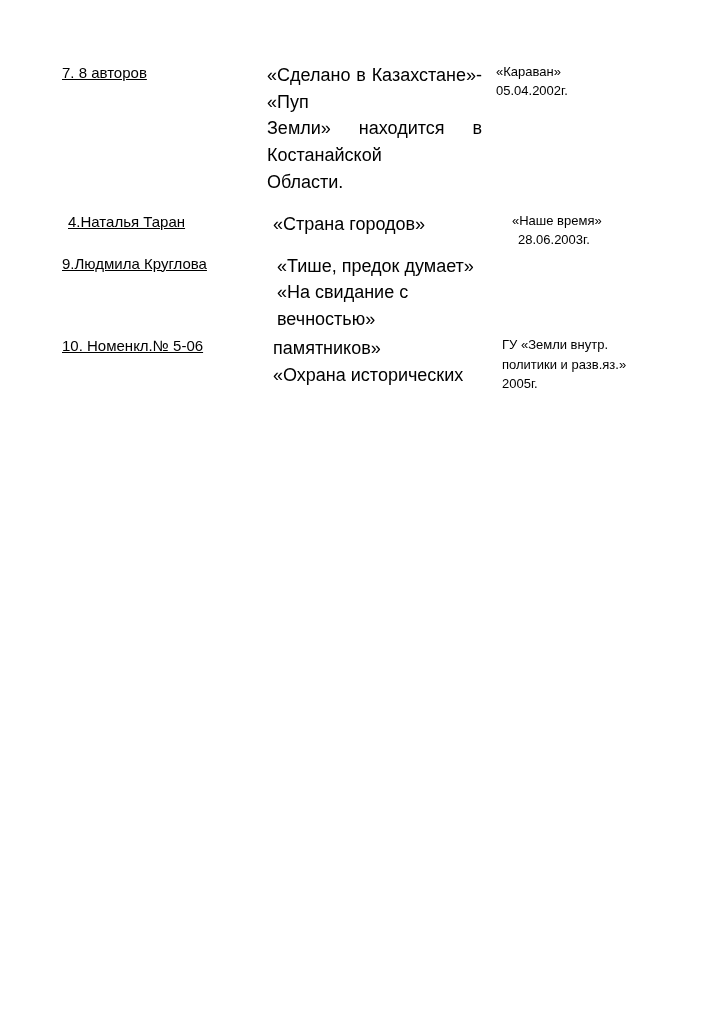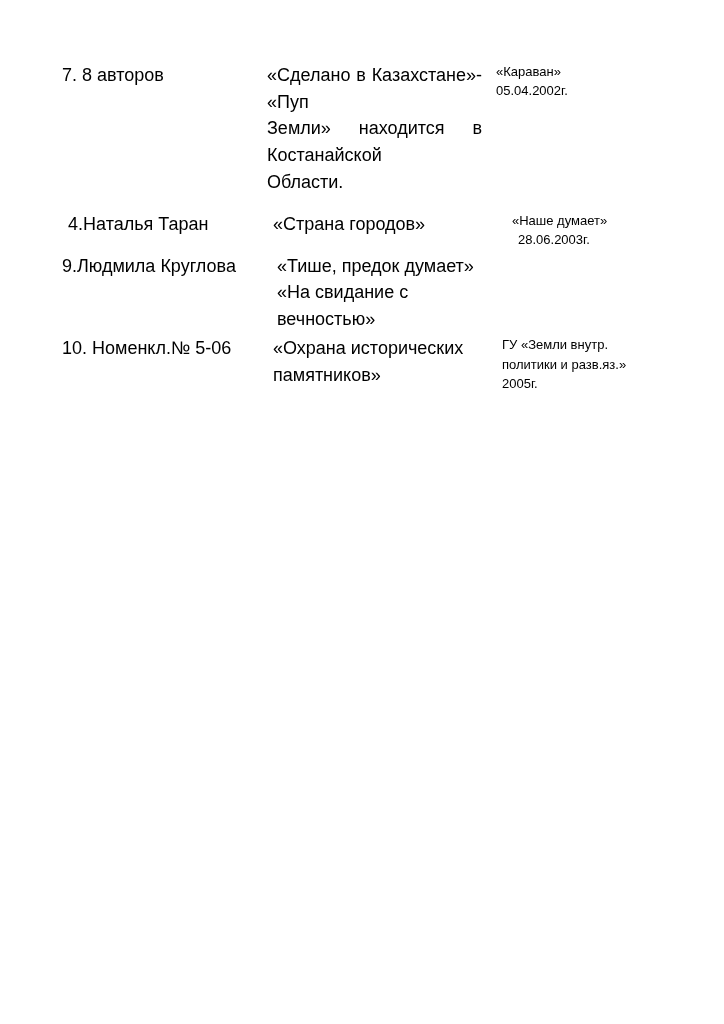--- a/index.html
+++ b/index.html
@@ -30,22 +30,23 @@
     width: 600px;
   }
   .row {
     display: flex;
     width: 100%;
     align-items: flex-start;
   }
   .col-author {
     width: 205px;
     flex: 0 0 205px;
-    font-size: 18px;
+    font-size: 15px;
     line-height: 1.48;
+    text-decoration: underline;
   }
   .col-title {
     width: 215px;
     flex: 0 0 215px;
     font-size: 18px;
     line-height: 1.48;
   }
   .col-source {
     width: 180px;
     flex: 0 0 180px;
@@ -98,42 +99,42 @@
     </div>
 
     <div class="row-gap"></div>
 
     <div class="row">
       <div class="col-author indent-1">4.Наталья Таран</div>
       <div class="col-title">
         <span class="line">«Страна городов»</span>
       </div>
       <div class="col-source" style="padding-left:24px;">
-        <span class="line">«Наше думает»</span>
+        <span class="line">«Наше время»</span>
         <span class="line" style="padding-left:6px;">28.06.2003г.</span>
       </div>
     </div>
 
     <div class="small-gap"></div>
 
     <div class="row">
       <div class="col-author">9.Людмила Круглова</div>
       <div class="col-title indent-2">
         <span class="line">«Тише, предок думает»</span>
         <span class="line">«На свидание с вечностью»</span>
       </div>
     </div>
 
     <div class="small-gap"></div>
 
     <div class="row">
       <div class="col-author">10. Номенкл.№ 5-06</div>
       <div class="col-title indent-1">
+        <span class="line">памятников»</span>
         <span class="line justify-all" style="display:block;width:93%;">«Охрана исторических</span>
-        <span class="line">памятников»</span>
       </div>
       <div class="col-source indent-3">
         <span class="line justify-all" style="display:block;width:98%;">ГУ «Земли внутр.</span>
         <span class="line">политики и разв.яз.»</span>
         <span class="line">2005г.</span>
       </div>
     </div>
 
   </div>
 </div>

